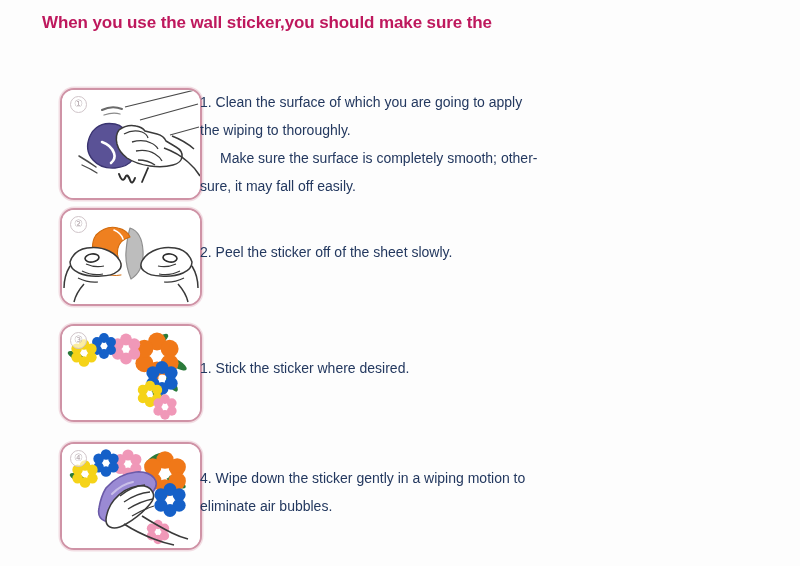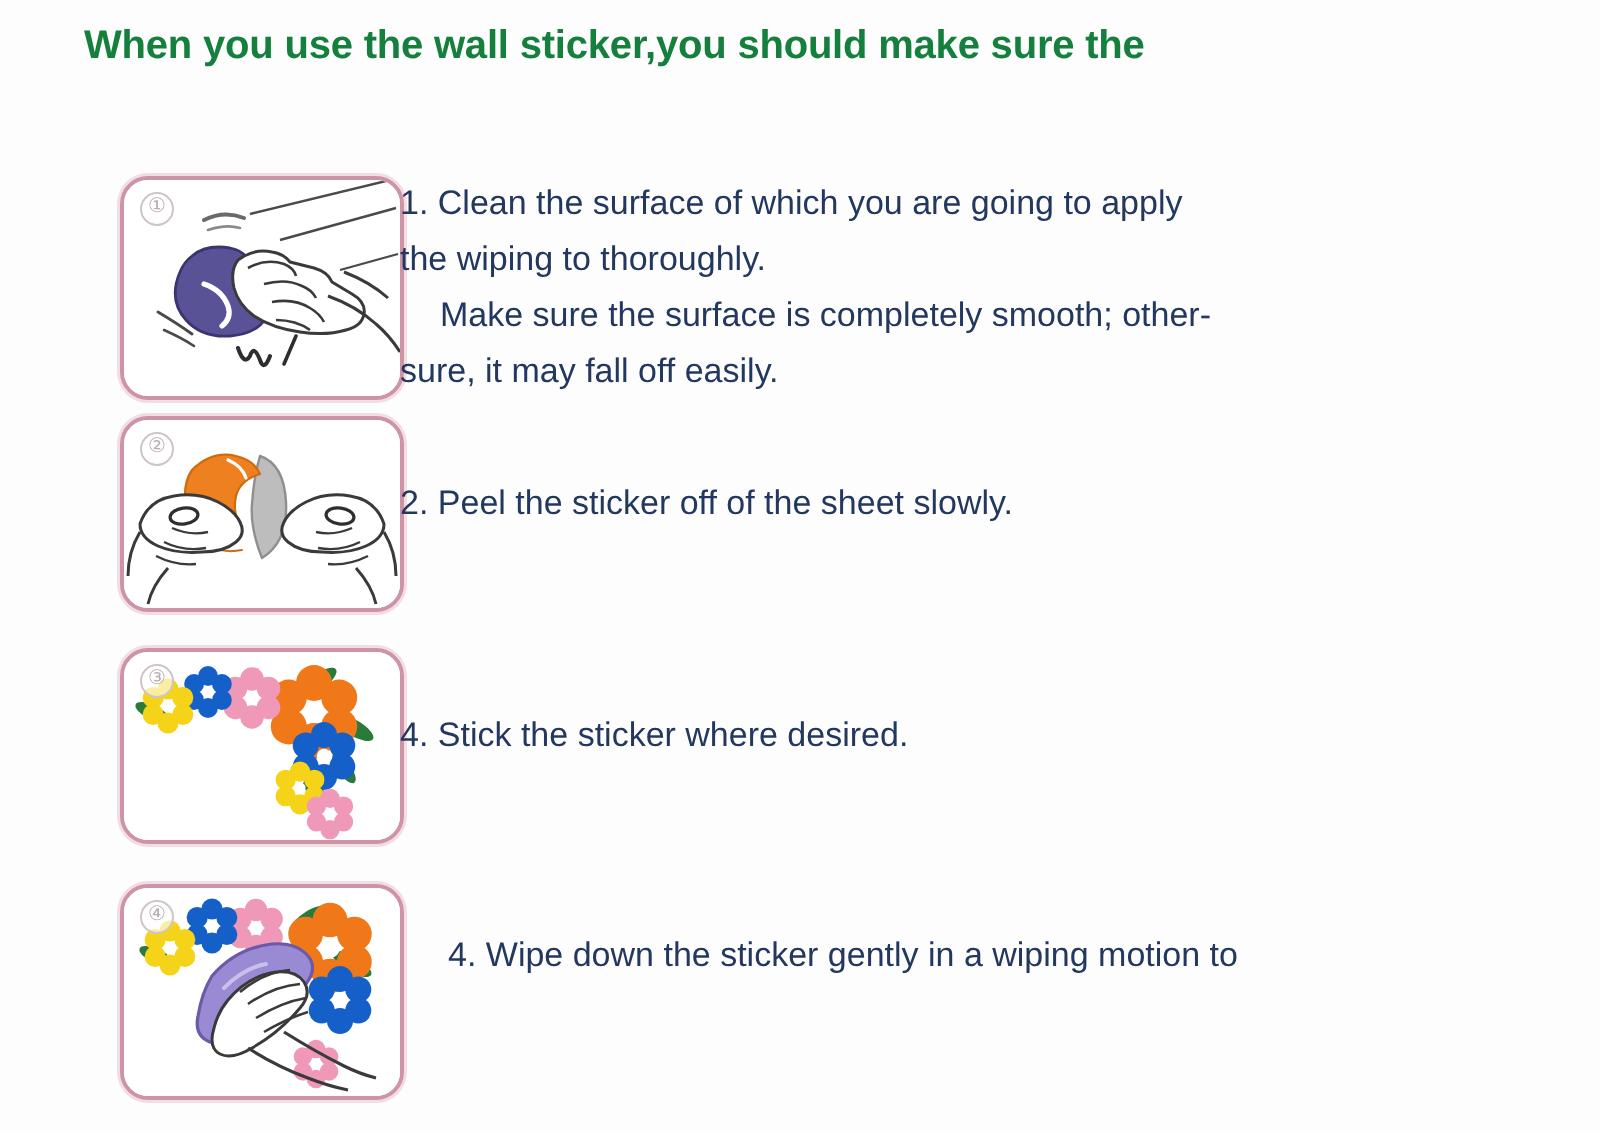--- a/index.html
+++ b/index.html
@@ -16,24 +16,24 @@
   }
 
   
   #heading {
     position: absolute;
     left: 42px;
     top: 4px;
     width: 720px;
   }
   .heading-line {
-    color: #15803d;
+    color: #be185d;
     font-family: "Liberation Sans", sans-serif;
     font-weight: bold;
-    font-size: 20px;
+    font-size: 17px;
     letter-spacing: -0.1px;
     line-height: 38px;
     white-space: nowrap;
   }
 
   
   #steps {
     position: absolute;
     left: 0;
     top: 84px;
@@ -68,21 +68,21 @@
     line-height: 14px;
     text-align: center;
     font-family: "Liberation Sans", sans-serif;
     background: rgba(255,255,255,0.6);
   }
 
   .step-text {
     position: absolute;
     color: #23385f;
     font-family: "Liberation Sans", sans-serif;
-    font-size: 17px;
+    font-size: 14px;
     line-height: 28px;
     white-space: nowrap;
   }
   .step-text .indent { display: inline-block; width: 20px; }
 </style>
 </head>
 <body>
 
 <div id="heading">
   <div class="heading-line">When you use the wall sticker,you should make sure the</div>
@@ -221,21 +221,21 @@
         <circle cx="88" cy="68" r="2.8" fill="#ffffff"></circle>
 
         <g transform="translate(103,81) scale(0.78)" fill="#f098b8">
             <use href="#petals6"></use>
           </g>
         <circle cx="103" cy="81" r="2.6" fill="#ffffff"></circle>
       </svg>
       <div class="badge">③</div>
     </div>
     <div class="step-text" style="left:200px; top:32px;">
-      <div>4. Stick the sticker where desired.</div>
+      <div>1. Stick the sticker where desired.</div>
     </div>
   </div>
 
   <div class="step-row" style="top:356px;">
     <div class="panel" style="top:2px; width:142px; height:108px;">
       <svg width="138" height="104" viewBox="0 0 138 104">
         <rect x="0" y="0" width="138" height="104" fill="#ffffff"></rect>
         <defs>
           <g id="petals6b">
             <circle cx="0" cy="-10" r="6.2"></circle>
@@ -286,18 +286,19 @@
         <path d="M58 52 q12 -10 25 -11" fill="none" stroke="#3a3a3a" stroke-width="1.3"></path>
         <path d="M62 58 q13 -9 26 -10" fill="none" stroke="#3a3a3a" stroke-width="1.3"></path>
         <path d="M66 65 q13 -8 25 -10" fill="none" stroke="#3a3a3a" stroke-width="1.3"></path>
         <path d="M70 72 q12 -7 22 -10" fill="none" stroke="#3a3a3a" stroke-width="1.3"></path>
 
         <path d="M62 80 q14 9 30 15 q10 4 20 6" fill="none" stroke="#3a3a3a" stroke-width="1.6"></path>
         <path d="M80 72 q16 10 30 17 q8 4 16 6" fill="none" stroke="#3a3a3a" stroke-width="1.6"></path>
       </svg>
       <div class="badge">④</div>
     </div>
-    <div class="step-text" style="left:200px; top:24px;padding-left:24px;">
+    <div class="step-text" style="left:200px; top:24px;">
       <div>4. Wipe down the sticker gently in a wiping motion to</div>
+      <div>eliminate air bubbles.</div>
     </div>
   </div>
 
 </div>
 
 </body></html>

